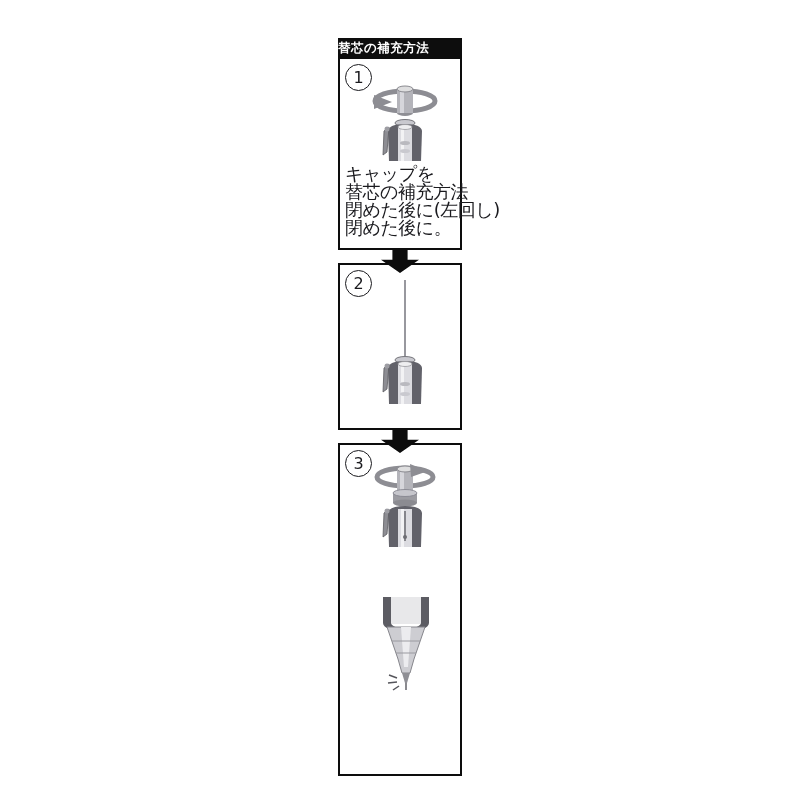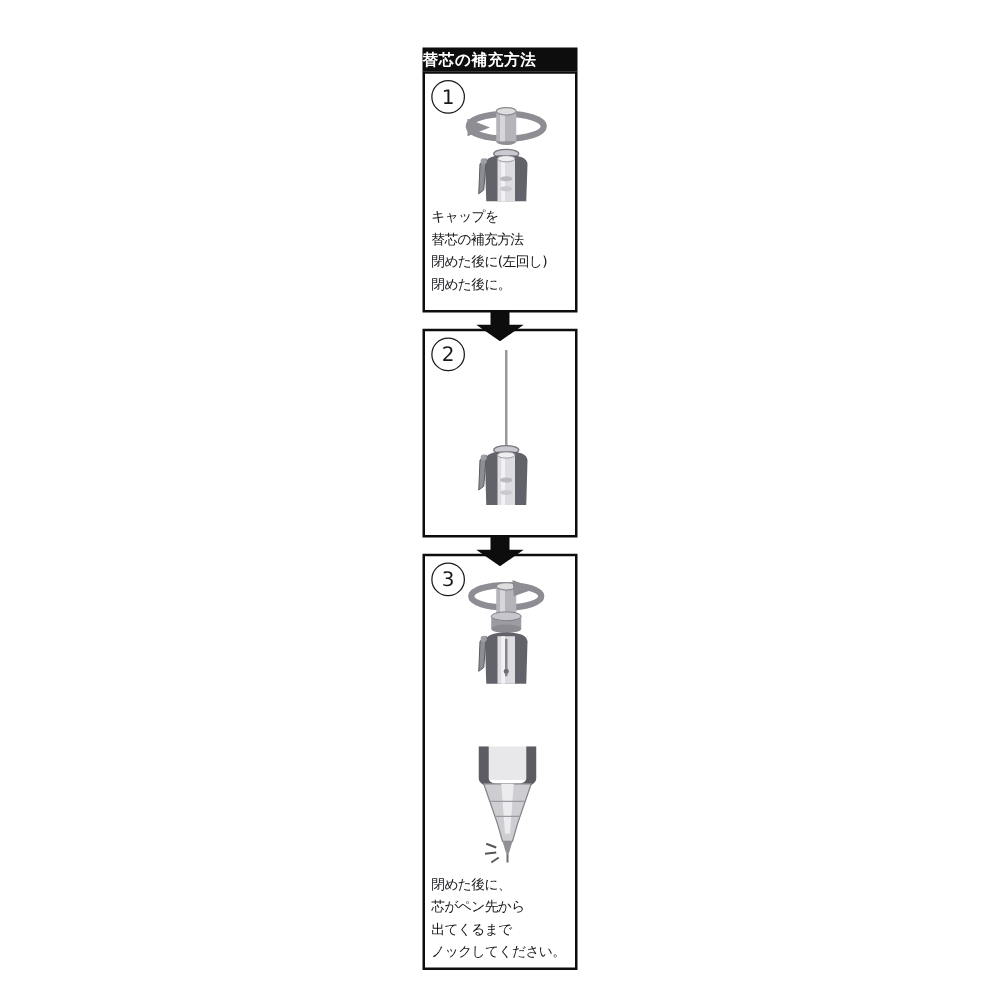--- a/index.html
+++ b/index.html
@@ -22,21 +22,21 @@
   .box2 { top:263px; height:167px; }
   .box3 { top:443px; height:333px; }
   .stepnum {
     position:absolute; left:5px; top:5px; width:25px; height:25px;
     border:1.8px solid #1a1a1e; border-radius:50%;
     display:flex; align-items:center; justify-content:center;
     font-size:16px; color:#1a1a1e; background:#fff; z-index:2;
   }
   .caption {
     position:absolute; left:5px; color:#1a1a1e;
-    font-size:11px; line-height:18px; letter-spacing:-0.5px;
+    font-size:18px; line-height:18px; letter-spacing:-0.5px;
     white-space:nowrap; z-index:2;
   }
   .cap1  { top:106px; }
   .cap2  { top:118px; }
   .cap3a { top:104px; }
   .cap3b { top:254px; }
   .flow-arrow {
     position:absolute; left:381px; width:38px; height:24px; background:#0d0d0d;
     clip-path:polygon(30% 0,70% 0,70% 45%,100% 45%,50% 100%,0 45%,30% 45%);
     z-index:3;
@@ -164,21 +164,15 @@
 
       <polygon points="31,76 39,76 36,86 34,86" fill="#8f8f95"></polygon>
       <line x1="35" y1="86" x2="35" y2="93" stroke="#6d6d73" stroke-width="1.6"></line>
 
       <g stroke="#55555b" stroke-width="1.5">
         <line x1="18" y1="78" x2="26" y2="81"></line>
         <line x1="17" y1="86" x2="26" y2="85"></line>
         <line x1="22" y1="93" x2="28" y2="89"></line>
       </g>
     </svg>
-    <div class="caption cap3b">
-      <div>閉めた後に、</div>
-      <div>芯がペン先から</div>
-      <div>出てくるまで</div>
-      <div>ノックしてください。</div>
-    </div>
   </div>
 
 </div>
 
 </body></html>

